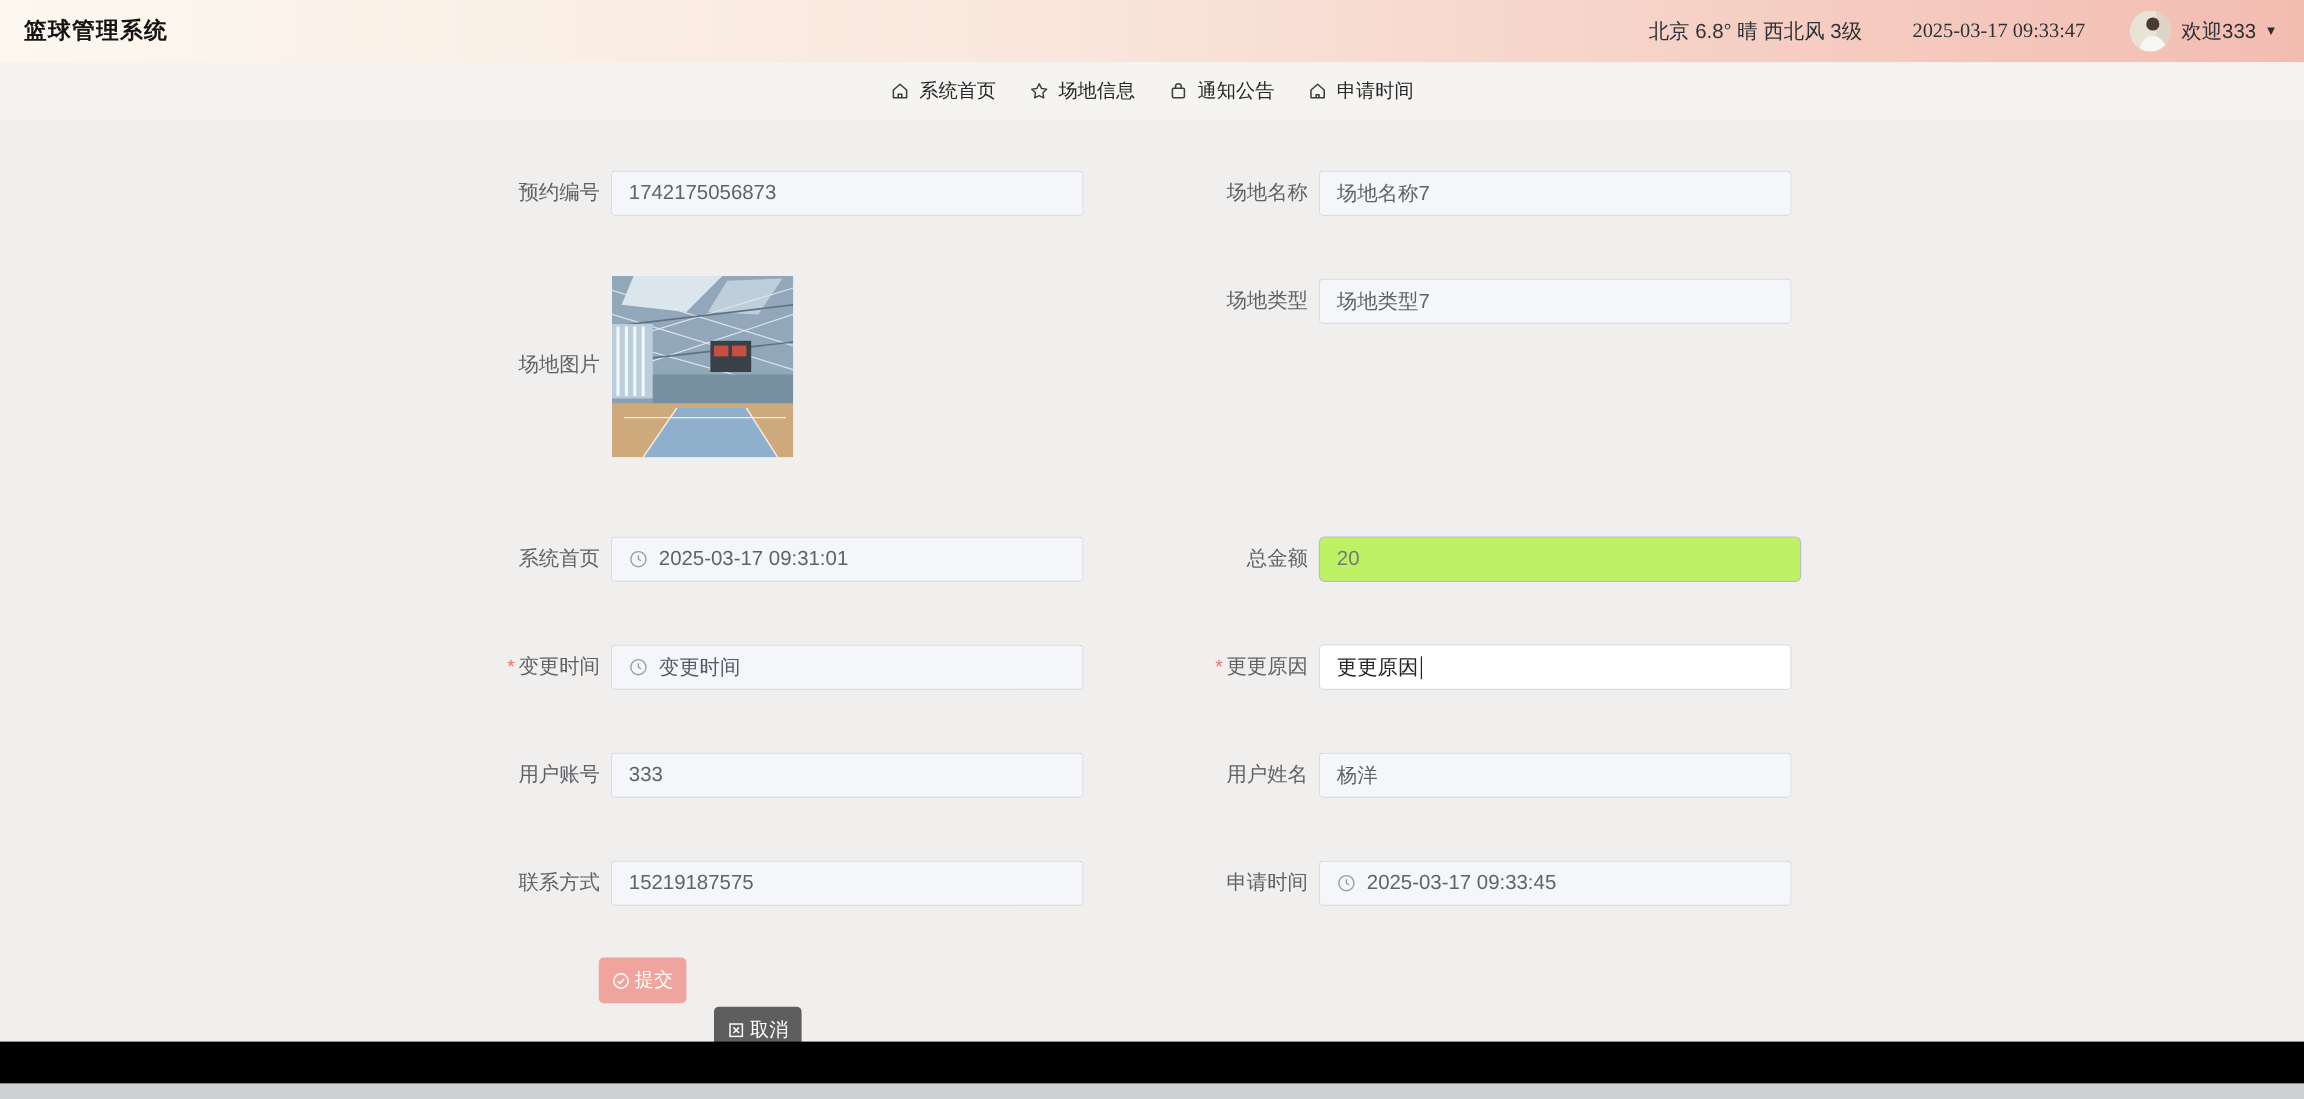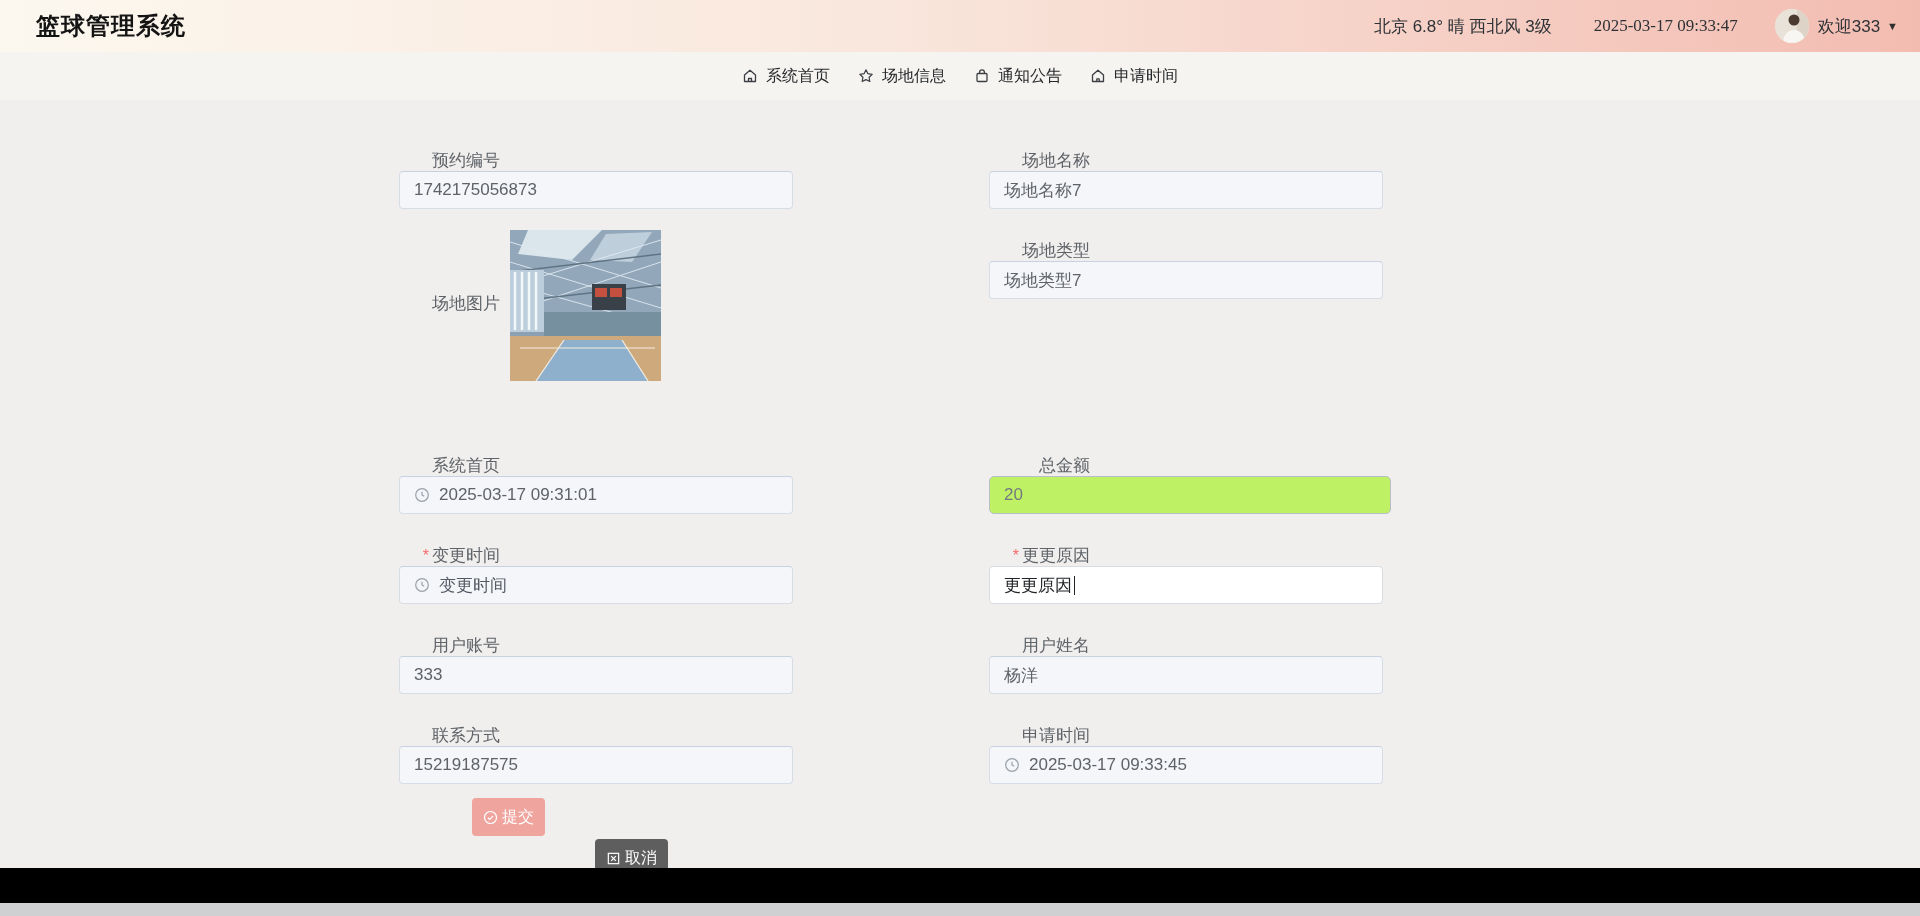--- a/index.html
+++ b/index.html
@@ -4,37 +4,37 @@
 <style>
   * { box-sizing: border-box; }
   html,body { margin:0; padding:0; }
   body { font-family:"Liberation Sans","DejaVu Sans",sans-serif; }
   .page { position:relative; width:1920px; height:916px; background:#f0efee; overflow:hidden; }
 
   
   .header { position:absolute; top:0; left:0; right:0; height:52px;
             background:linear-gradient(90deg,#fcf8ef 0%,#f9e7dd 45%,#f3bcb1 100%);
             display:flex; align-items:center; }
-  .title { margin-left:36px; font-size:24px; font-weight:800; color:#141414; letter-spacing:1px; }
+  .title { margin-left:20px; font-size:19px; font-weight:800; color:#141414; letter-spacing:1px; }
   .hright { margin-left:auto; display:flex; align-items:center; margin-right:22px; font-size:17px; color:#2e3237; }
   .weather { margin-right:42px; }
   .datetime { margin-right:37px;font-family:Liberation Serif, serif; }
   .avatar { width:34px; height:34px; border-radius:50%; overflow:hidden; margin-right:9px; flex:none; background:#e9e2d9; }
   .avatar svg { display:block; }
   .caret-down { font-size:11px; margin-left:7px; color:#2e2e2e; }
 
   
   .nav { position:absolute; top:52px; left:0; right:0; height:48px; background:#f6f4f1;
          display:flex; align-items:center; justify-content:center; gap:28px; }
   .nav-item { display:flex; align-items:center; gap:8px; font-size:16px; color:#26282b; cursor:pointer; }
   .nav-item svg { width:16px; height:16px; color:#3c3f44; flex:none; }
 
   
   .main { position:absolute; top:100px; left:0; right:0; height:768px; }
-  .fg { position:absolute; display:flex; align-items:flex-start;flex-direction:column; }
+  .fg { position:absolute; display:flex; align-items:flex-start; }
   .fg.lf { left:390px; }
   .fg.rf { left:980px; }
   .lbl { width:110px; text-align:right; font-size:17px; color:#5f6368; padding-top:9px; line-height:20px; white-space:nowrap; }
   .req { color:#f56c6c; margin-right:3px; font-size:16px; }
   .ipt { height:38px; width:394px; margin-left:9px; background:#f4f6fa;
          border:1px solid #d7dde7; border-top-color:#c7d1e0; border-radius:4px;
          font-size:17px; color:#5f6368; padding:0 14px; display:flex; align-items:center;
          font-family:inherit; }
   input.ipt { outline:none; }
   .dateipt .clk { width:16px; height:16px; color:#9aa0a8; margin-right:9px; flex:none; }
@@ -42,21 +42,21 @@
   .txtipt.focused { background:#ffffff; border-color:#d8dce3; color:#202327; }
   .txtcaret { width:1px; height:19px; background:#202327; margin-left:2px; }
   .img-box { position:absolute; left:510px; top:130px; width:151px; height:151px; cursor:pointer; }
   .img-box svg { display:block; }
 
   
   .btn { position:absolute; top:698px; height:38px; width:73px; border:none; border-radius:4px;
          display:flex; align-items:center; justify-content:center; gap:4px;
          font-size:16px; color:#fff; font-family:inherit; cursor:pointer; padding:0; }
   .btn svg { width:15px; height:15px; flex:none; }
-  .btn.submit { left:472px; background:#f0a49e; }
+  .btn.submit { left:499px; background:#f0a49e; }
   .btn.cancel { left:595px; background:#5e5e5e;margin-top:41px; }
 
   
   .footer { position:absolute; left:0; right:0; top:868px; height:35px; background:#000; }
   .strip  { position:absolute; left:0; right:0; top:903px; height:13px; background:#cfd0d1; }
 </style>
 </head>
 <body>
 
 <div class="page">

